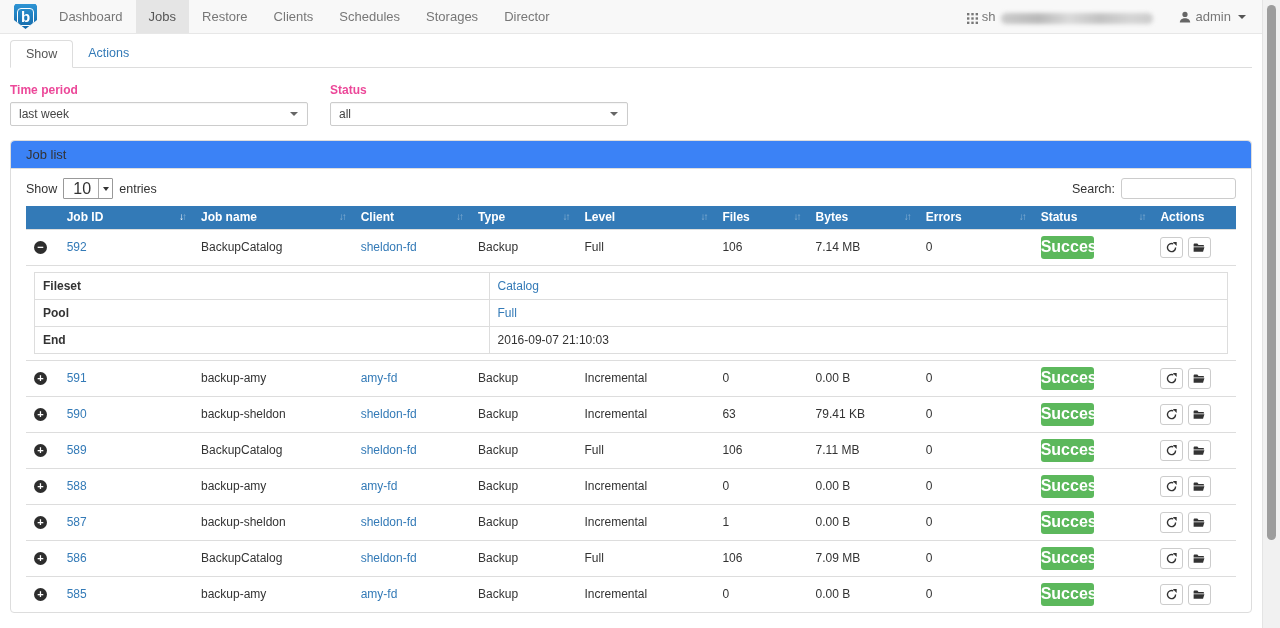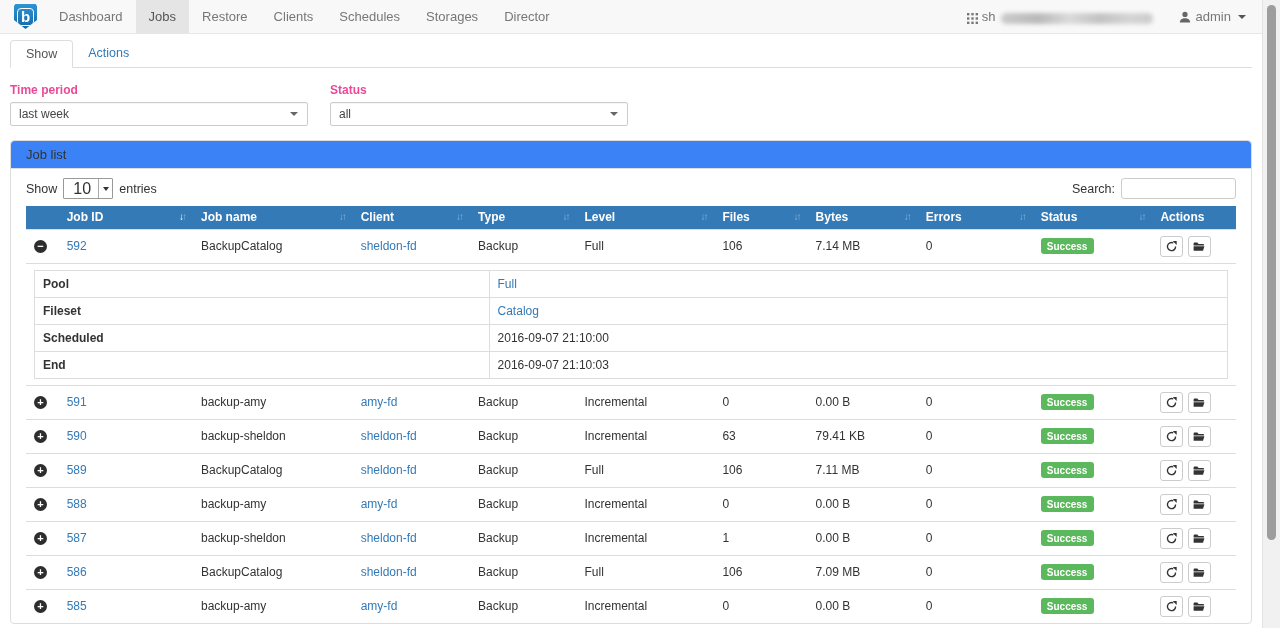--- a/index.html
+++ b/index.html
@@ -86,21 +86,21 @@
   .sort { float:right; font-size:10px; letter-spacing:-2px; margin-top:1px; }
   .sort i { font-style:normal; color:rgba(255,255,255,.4); }
   .sort.active-desc .dn { color:#fff; }
   table.jobs tbody td { padding:6px 8px; border-top:1px solid #ddd; font-size:12px;
     color:#333; height:27px; vertical-align:middle; overflow:hidden; white-space:nowrap; }
   a.lnk { color:var(--accent,#337ab7); text-decoration:none; cursor:pointer; }
   .expander { display:inline-block; width:13px; height:13px; border-radius:50%;
     background:#2d2d2d; color:#fff; font-size:11px; font-weight:bold; line-height:12px;
     text-align:center; cursor:pointer; }
   .badge { display:inline-block; background:var(--success,#5cb85c); color:#fff;
-    font-size:10px; font-weight:bold; padding:2.5px 0; width:53px; text-align:center;
+    font-size:16px; font-weight:bold; padding:2.5px 0; width:53px; text-align:center;
     border-radius:3px; }
   .btn { width:23px; height:21px; border:1px solid #ccc; border-radius:3px; background:#fff;
     display:inline-flex; align-items:center; justify-content:center; cursor:pointer;
     margin-right:1px; padding:0; }
 
   
   td.child-cell { padding:7px 1px 16px 1px; border-top:1px solid #ddd; }
   table.detail { width:100%; border-collapse:collapse; }
   table.detail td { border:1px solid #ddd; padding:5px 8px; font-size:12px; height:25px;
     vertical-align:middle; }
@@ -254,30 +254,26 @@
           <path d="M0.8 6.6 L15.2 6.6 L13.4 12.6 L0.8 12.6 Z" fill="#333"></path>
         </svg>
       </button>
     </td>
   </tr>
             <tr class="child-row">
     <td colspan="11" class="child-cell">
       <table class="detail">
                   <tbody>
                     <tr>
+    <td class="dlabel">Fileset</td>
+    <td class="dvalue"><a class="lnk">Catalog</a></td>
+  </tr>
+                    <tr>
     <td class="dlabel">Pool</td>
     <td class="dvalue"><a class="lnk">Full</a></td>
-  </tr>
-                    <tr>
-    <td class="dlabel">Fileset</td>
-    <td class="dvalue"><a class="lnk">Catalog</a></td>
-  </tr>
-                    <tr>
-    <td class="dlabel">Scheduled</td>
-    <td class="dvalue">2016-09-07 21:10:00</td>
   </tr>
                     <tr>
     <td class="dlabel">End</td>
     <td class="dvalue">2016-09-07 21:10:03</td>
   </tr>
                   </tbody>
                 </table>
     </td>
   </tr>
             <tr class="job-row">

